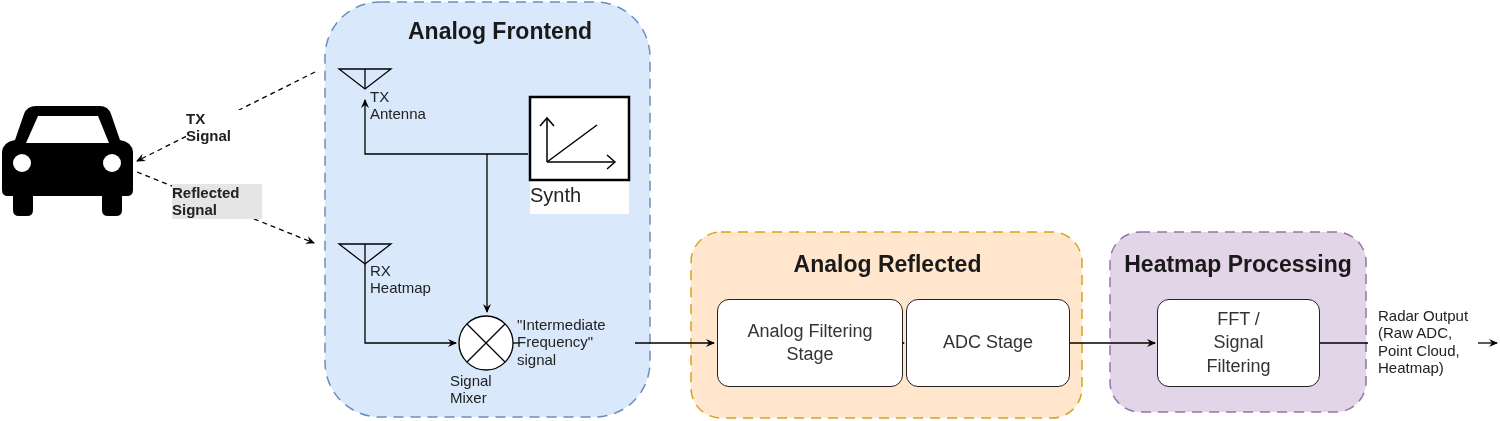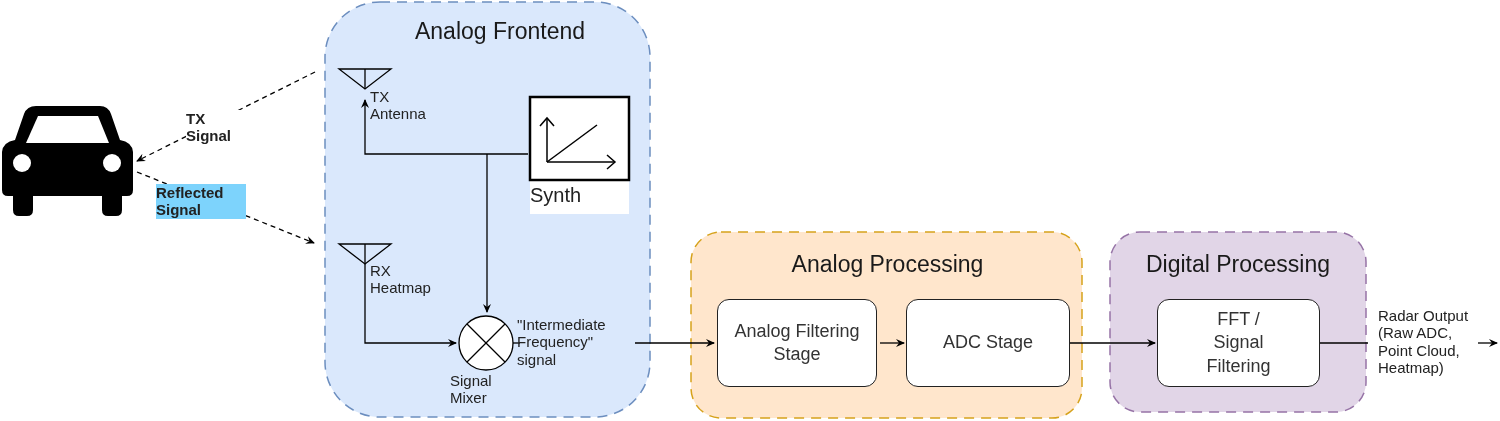--- a/index.html
+++ b/index.html
@@ -1,20 +1,20 @@
 <!DOCTYPE html>
 <html><head>
 <meta charset="utf-8">
 <style>
   html, body { margin: 0; padding: 0; background: #ffffff; }
   body { width: 1500px; height: 421px; position: relative; overflow: hidden;
          font-family: "Liberation Sans", sans-serif; color: #1a1a1a; }
   svg { position: absolute; left: 0; top: 0; }
   .lbl { position: absolute; text-align: left; line-height: 1.15; white-space: nowrap; }
-  .group-title { position: absolute; font-weight: normal; font-size: 23px; text-align: center; white-space: nowrap; }
+  .group-title { position: absolute; font-weight: bold; font-size: 23px; text-align: center; white-space: nowrap; }
   .small { font-size: 15px; color: #222; }
   .bold-small { font-size: 15px; font-weight: bold; color: #222; }
   .block { position: absolute; background: #fff; border: 1.5px solid #222; border-radius: 12px;
            display: flex; align-items: center; justify-content: center; text-align: center;
            font-size: 18px; line-height: 1.3; color: #333; box-sizing: border-box; }
 </style>
 </head>
 <body>
 
 <svg width="1500" height="421" viewBox="0 0 1500 421">
@@ -76,41 +76,41 @@
   <path d="M880,343 L904,343" stroke="#000" stroke-width="1.3" fill="none" marker-end="url(#arr)"></path>
 
   <path d="M1070,343 L1155,343" stroke="#000" stroke-width="1.3" fill="none" marker-end="url(#arr)"></path>
 
   <line x1="1320" y1="343" x2="1368" y2="343" stroke="#000" stroke-width="1.3"></line>
   <path d="M1478,343 L1497,343" stroke="#000" stroke-width="1.3" fill="none" marker-end="url(#arr)"></path>
 </svg>
 
 <div class="lbl bold-small" style="left:186px; top:110px; width:70px; white-space:pre; background:#fff;">TX
 Signal</div>
-<div class="lbl bold-small" style="left:156px; top:184px; width:90px; white-space:pre; background:#7dd3fc;">Reflected
+<div class="lbl bold-small" style="left:172px; top:184px; width:90px; white-space:pre; background:#e5e5e5;">Reflected
 Signal</div>
 
 <div class="group-title" style="left:380px; top:18px; width:240px;">Analog Frontend</div>
 <div class="lbl small" style="left:370px; top:88px; width:76px; white-space:pre;">TX
 Antenna</div>
 <div class="lbl" style="left:530px; top:184px; width:95px; font-size:20px; color:#222;">Synth</div>
 <div class="lbl small" style="left:370px; top:262px; width:76px; white-space:pre;">RX
 Heatmap</div>
 <div class="lbl small" style="left:450px; top:372px; width:72px; white-space:pre;">Signal
 Mixer</div>
 <div class="lbl small" style="left:517px; top:316px; width:120px; white-space:pre;">"Intermediate
 Frequency"
 signal</div>
 
-<div class="group-title" style="left:710px; top:251px; width:355px;">Analog Processing</div>
-<div class="block" style="left:717px; top:299px; width:160px; height:88px; white-space:pre;">Analog Filtering
+<div class="group-title" style="left:710px; top:251px; width:355px;">Analog Reflected</div>
+<div class="block" style="left:717px; top:299px; width:186px; height:88px; white-space:pre;">Analog Filtering
 Stage</div>
 <div class="block" style="left:906px; top:299px; width:164px; height:88px;">ADC Stage</div>
 
-<div class="group-title" style="left:1115px; top:251px; width:246px;">Digital Processing</div>
+<div class="group-title" style="left:1115px; top:251px; width:246px;">Heatmap Processing</div>
 <div class="block" style="left:1157px; top:299px; width:163px; height:88px; white-space:pre;">FFT /
 Signal
 Filtering</div>
 
 <div class="lbl small" style="left:1366px; top:307px; width:112px; white-space:pre;margin-left:12px;">Radar Output
 (Raw ADC,
 Point Cloud,
 Heatmap)</div>
 
 </body></html>

